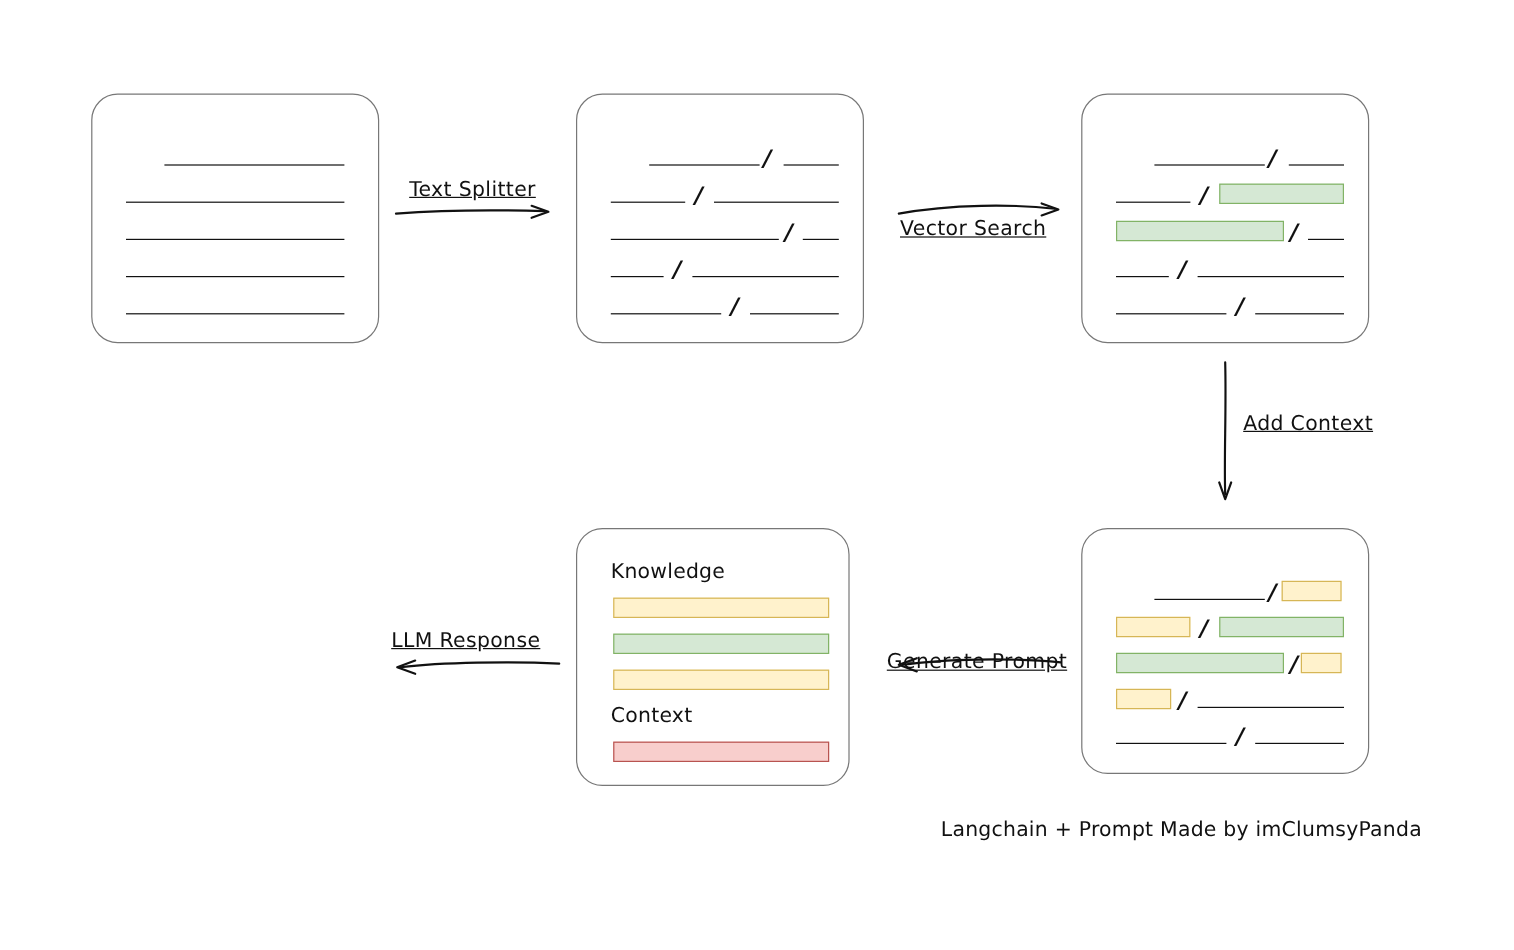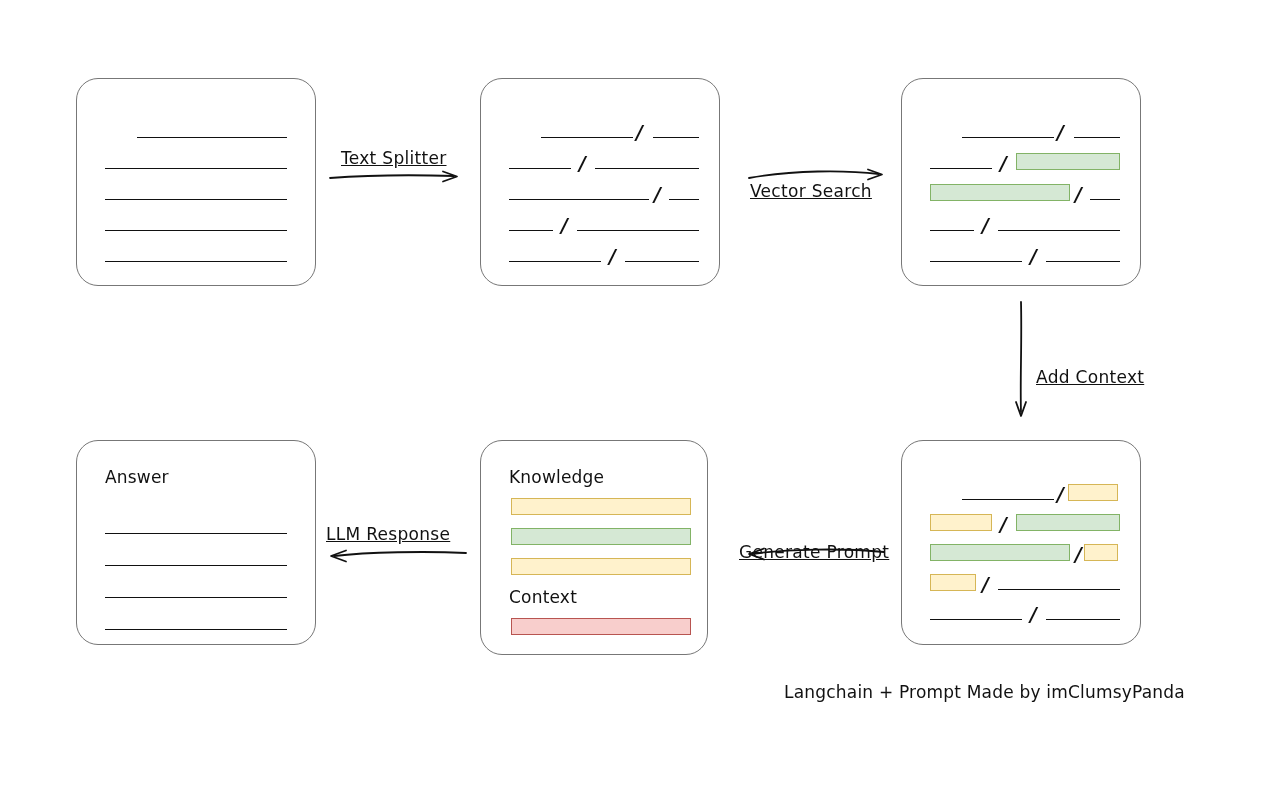--- a/index.html
+++ b/index.html
@@ -167,21 +167,21 @@
         <div class="rule" style="left: 144px; top: 182px; width: 74px;"></div>
       </div>
   </div>
 
   <div class="edge" style="left:1014px; top:302px; width:16px; height:118px;">
     <svg width="16" height="118" viewBox="0 0 16 118" aria-hidden="true">
       <path d="M7,0 C8,40 6,78 7,110" fill="none" stroke="#111111" stroke-width="1.8" stroke-linecap="round"></path>
       <path d="M2,100 L7,114 L12,100" fill="none" stroke="#111111" stroke-width="1.8" stroke-linecap="round" stroke-linejoin="round"></path>
     </svg>
   </div>
-  <div class="edge-label" style="left:1036px; top:367px;">Add Context</div>
+  <div class="edge-label" style="left:1036px; top:343px;">Add Context</div>
 
   <div class="doc-box" style="left:901px; top:440px; width:240px; height:205px;">
     <div class="node-body">
         <div class="rule" style="left: 60px; top: 58px; width: 92px;"></div>
         <div class="slash" style="left: 155px; top: 44px;">/</div>
         <div class="chunk yellow" style="left: 166px; top: 43px; width: 50px; height: 17px;"></div>
         <div class="chunk yellow" style="left: 28px; top: 73px; width: 62px; height: 17px;"></div>
         <div class="slash" style="left: 98px; top: 74px;">/</div>
         <div class="chunk green" style="left: 114px; top: 73px; width: 104px; height: 17px;"></div>
         <div class="chunk green" style="left: 28px; top: 103px; width: 140px; height: 17px;"></div>
@@ -214,25 +214,16 @@
   </div>
 
   <div class="edge" style="left:322px; top:548px; width:144px; height:16px;">
     <svg width="144" height="16" viewBox="0 0 144 16" aria-hidden="true">
       <path d="M144,5 C104,3 46,4 12,8" fill="none" stroke="#111111" stroke-width="1.8" stroke-linecap="round"></path>
       <path d="M24,2.5 L9,8 L24,13.5" fill="none" stroke="#111111" stroke-width="1.8" stroke-linecap="round" stroke-linejoin="round"></path>
     </svg>
   </div>
   <div class="edge-label" style="left:326px; top:524px;">LLM Response</div>
 
-  <div class="doc-box" style="left:76px; top:440px; width:240px; height:205px;">
-    <div class="caption" style="left:28px; top:26px;">Answer</div>
-    <div class="node-body">
-        <div class="rule" style="left: 28px; top: 92px; width: 182px;"></div>
-        <div class="rule" style="left: 28px; top: 124px; width: 182px;"></div>
-        <div class="rule" style="left: 28px; top: 156px; width: 182px;"></div>
-        <div class="rule" style="left: 28px; top: 188px; width: 182px;"></div>
-      </div>
-  </div>
 
   <div class="footer-note" style="left:784px; top:682px;">Langchain + Prompt Made by imClumsyPanda</div>
 
 </div>
 
 </body></html>

